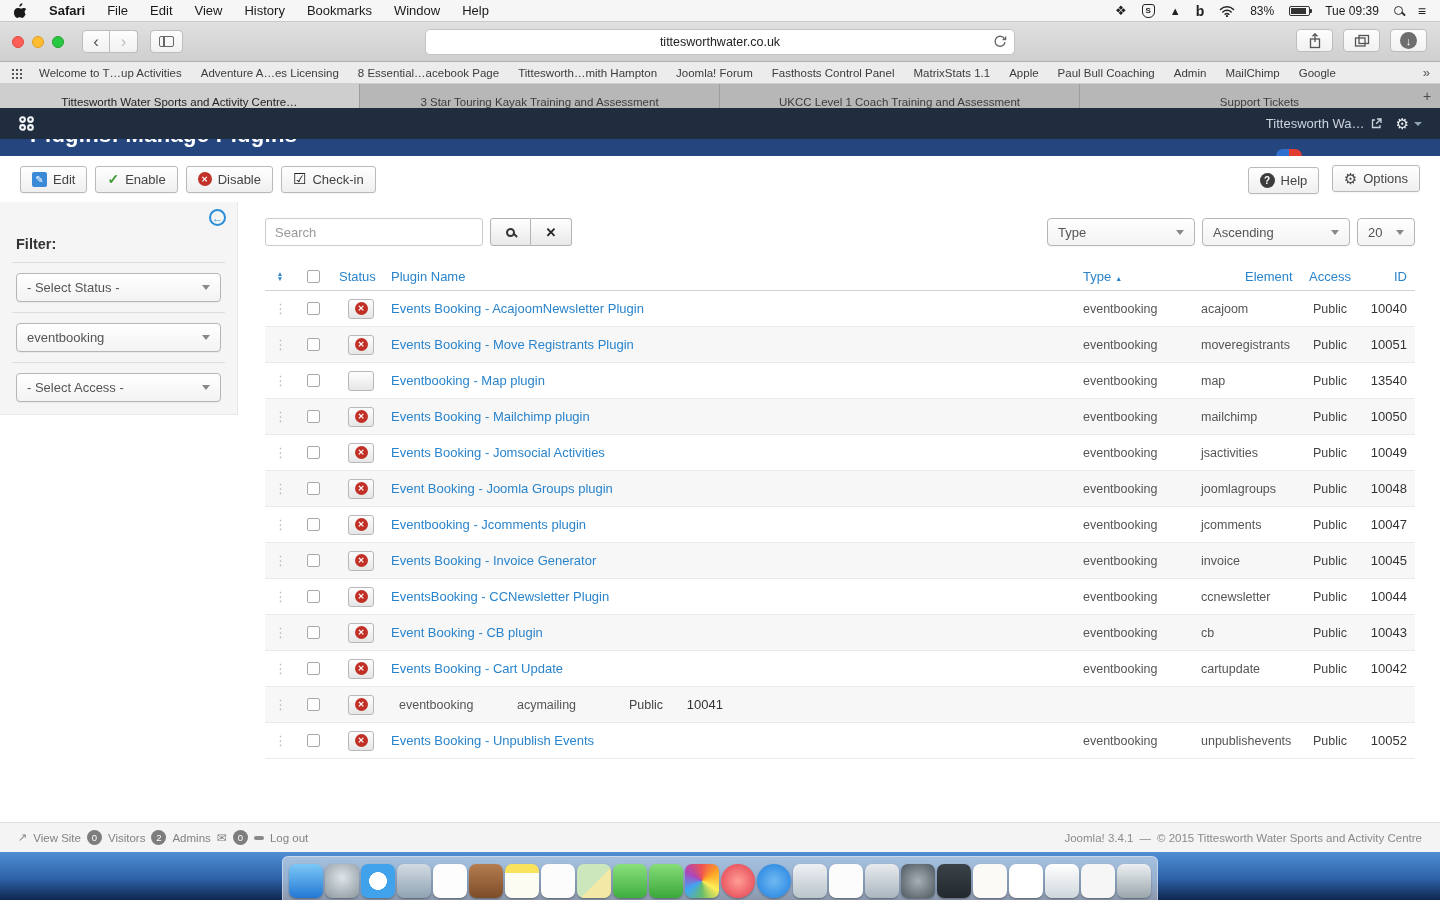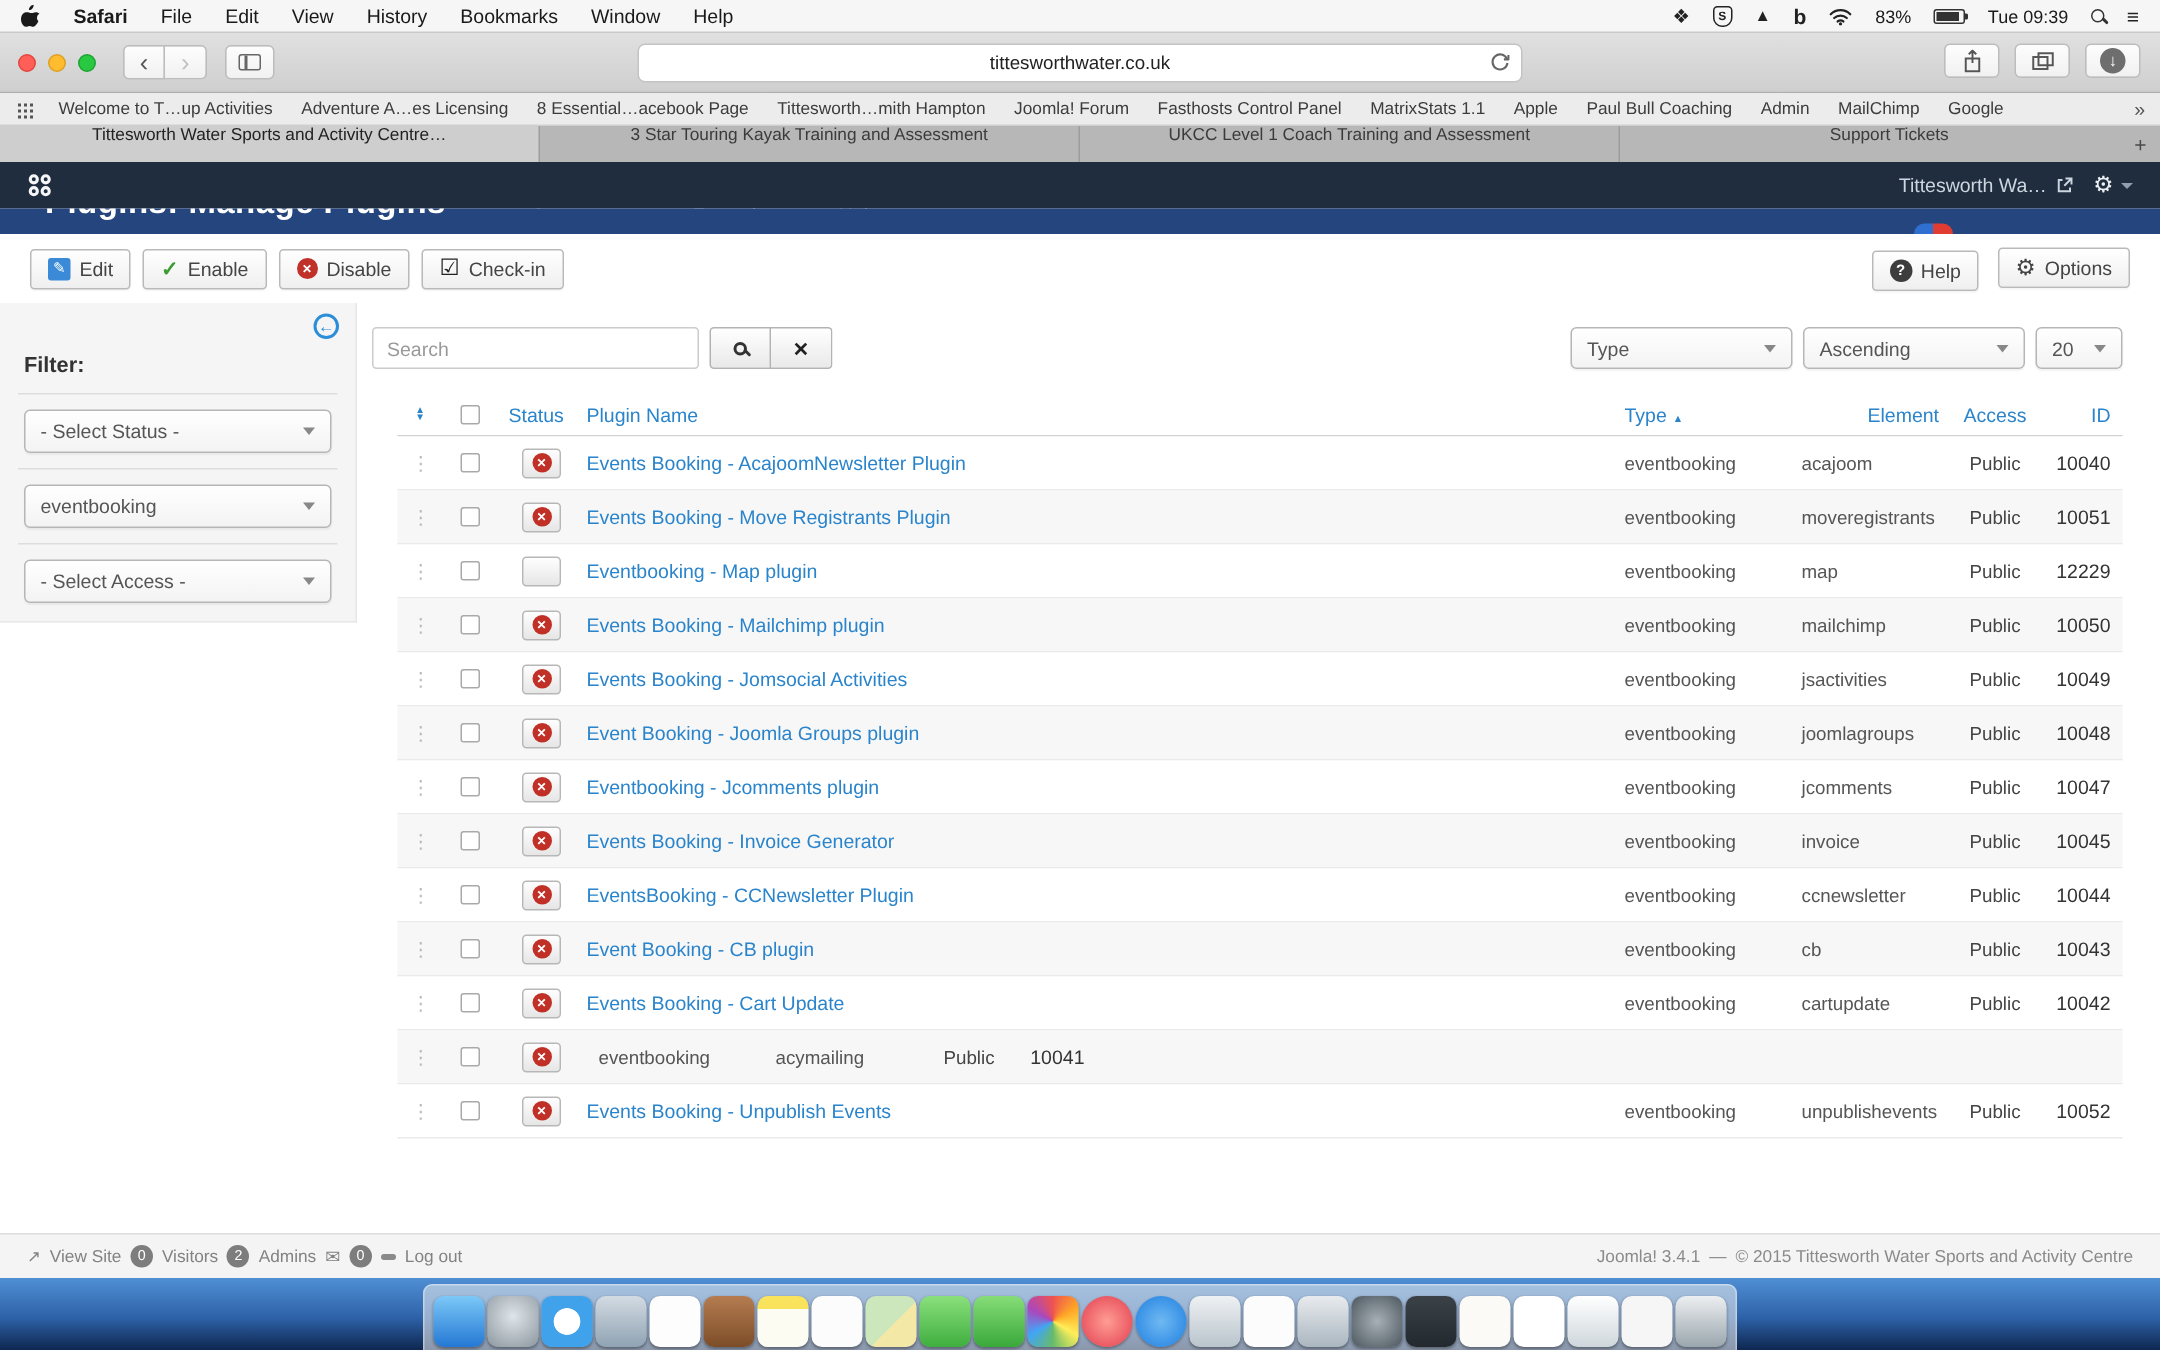--- a/index.html
+++ b/index.html
@@ -46,21 +46,21 @@
   .tb-right .tbtn{width:37px;border-radius:4px;}
   .dl-circle{width:17px;height:17px;border-radius:50%;background:#6e6e6e;color:#fff;font-size:11px;font-weight:bold;display:flex;align-items:center;justify-content:center;}
 
   
   .bmbar{height:22px;background:#ececec;border-bottom:1px solid #cfcfcf;display:flex;align-items:center;padding:0 10px;font-size:11.5px;color:#3c3c3c;gap:19px;white-space:nowrap;overflow:hidden;}
   .dotgrid{width:2px;height:2px;background:#555;color:#555;margin:0 6px 6px 2px;box-shadow:4px 0,8px 0,0 4px,4px 4px,8px 4px,0 8px,4px 8px,8px 8px;}
   .bm-more{margin-left:auto;color:#555;font-size:13px;}
 
   
   .tabbar{height:24px;background:#b7b7b7;display:flex;}
-  .tabbar .tab{flex:1 1 0;display:flex;align-items:flex-start;justify-content:center;font-size:11.5px;color:#3b3b3b;border-right:1px solid #9d9d9d;background:#b7b7b7;overflow:hidden;white-space:nowrap;padding:0 16px;}
+  .tabbar .tab{flex:1 1 0;display:flex;align-items:flex-end;justify-content:center;font-size:11.5px;color:#3b3b3b;border-right:1px solid #9d9d9d;background:#b7b7b7;overflow:hidden;white-space:nowrap;padding:0 16px;}
   .tabbar .tab.active{background:#cecece;color:#222;}
   .plus-tab{width:26px;display:flex;align-items:center;justify-content:center;color:#4a4a4a;font-size:14px;}
 
   
   .jnav{height:31px;background:#1f2d3f;display:flex;align-items:center;padding:0 18px;color:#d4dae2;font-size:13px;}
   .jnav-left{display:flex;align-items:center;gap:21px;}
   .jnav-item{display:flex;align-items:center;gap:5px;cursor:default;}
   .caret{width:0;height:0;border-left:4px solid transparent;border-right:4px solid transparent;border-top:4px solid #8fa0b3;display:inline-block;}
   .jnav-right{margin-left:auto;display:flex;align-items:center;gap:14px;}
   .jnav-site{display:flex;align-items:center;gap:6px;color:#cdd5df;}
@@ -83,21 +83,21 @@
   
   .content{position:relative;height:620px;background:#fff;}
   .sidebar{position:absolute;left:0;top:0;width:238px;height:213px;background:#f5f5f6;border-right:1px solid #e7e7e7;border-bottom:1px solid #e7e7e7;padding:8px 16px;}
   .collapse{position:absolute;right:11px;top:7px;width:17px;height:17px;border:2px solid #2b8ed9;border-radius:50%;color:#2b8ed9;font-size:11px;font-weight:bold;display:flex;align-items:center;justify-content:center;line-height:0;}
   .filter-title{font-size:14.5px;font-weight:bold;color:#333;margin-top:26px;}
   .sidebar hr{border:none;border-top:1px solid #ddd;margin:10px -4px;}
   .jselect{height:29px;background:linear-gradient(#fff,#f3f3f3);border:1px solid #b6b6b6;border-radius:4px;display:flex;align-items:center;padding:0 10px;font-size:13px;color:#555;margin:4px 0 9px 0;box-shadow:0 1px 1px rgba(0,0,0,.05);}
   .jselect .sel-caret{margin-left:auto;width:0;height:0;border-left:4px solid transparent;border-right:4px solid transparent;border-top:5px solid #888;}
 
   .main{margin-left:240px;position:relative;height:100%;}
-  .controls{position:absolute;top:16px;left:8px;right:25px;height:28px;text-decoration:underline;}
+  .controls{position:absolute;top:16px;left:25px;right:25px;height:28px;text-decoration:underline;}
   .search-wrap{display:flex;position:absolute;left:0;top:0;}
   .search-input{width:218px;height:28px;border:1px solid #ccc;border-radius:3px;padding:0 9px;font-size:13px;color:#333;background:#fff;font-family:"Liberation Sans",sans-serif;}
   .search-input::placeholder{color:#999;}
   .btn-group{display:flex;margin-left:7px;}
   .gbtn{height:28px;width:41px;background:linear-gradient(#fff,#e9e9e9);border:1px solid #b3b3b3;display:flex;align-items:center;justify-content:center;color:#222;}
   .gbtn.first{border-radius:3px 0 0 3px;}
   .gbtn.last{border-radius:0 3px 3px 0;border-left:none;font-weight:bold;font-size:13px;}
   .mag-dark{position:relative;width:9px;height:9px;border:2px solid #333;border-radius:50%;}
   .mag-dark::after{content:"";position:absolute;width:6px;height:2.4px;background:#333;transform:rotate(45deg);right:-5px;bottom:-2px;border-radius:1px;}
   .sort-controls{position:absolute;right:0;top:0;display:flex;gap:7px;}
@@ -492,21 +492,21 @@
               <span class="col-status cell">
                 <span class="status-btn">
                   
                   
                 </span>
               </span>
               <span class="col-name"><a class="plugin-link">Eventbooking - Map plugin</a></span>
               <span class="col-type cell-type">eventbooking</span>
               <span class="col-el cell-el">map</span>
               <span class="col-access cell-access">Public</span>
-              <span class="col-id cell-id">12229</span>
+              <span class="col-id cell-id">13540</span>
             </div>
 
             <div class="prow">
               <span class="col-handle">
                 <span class="handle">⋮</span>
               </span>
               <span class="col-cb">
                 <span class="cb"></span>
               </span>
               <span class="col-status cell">

